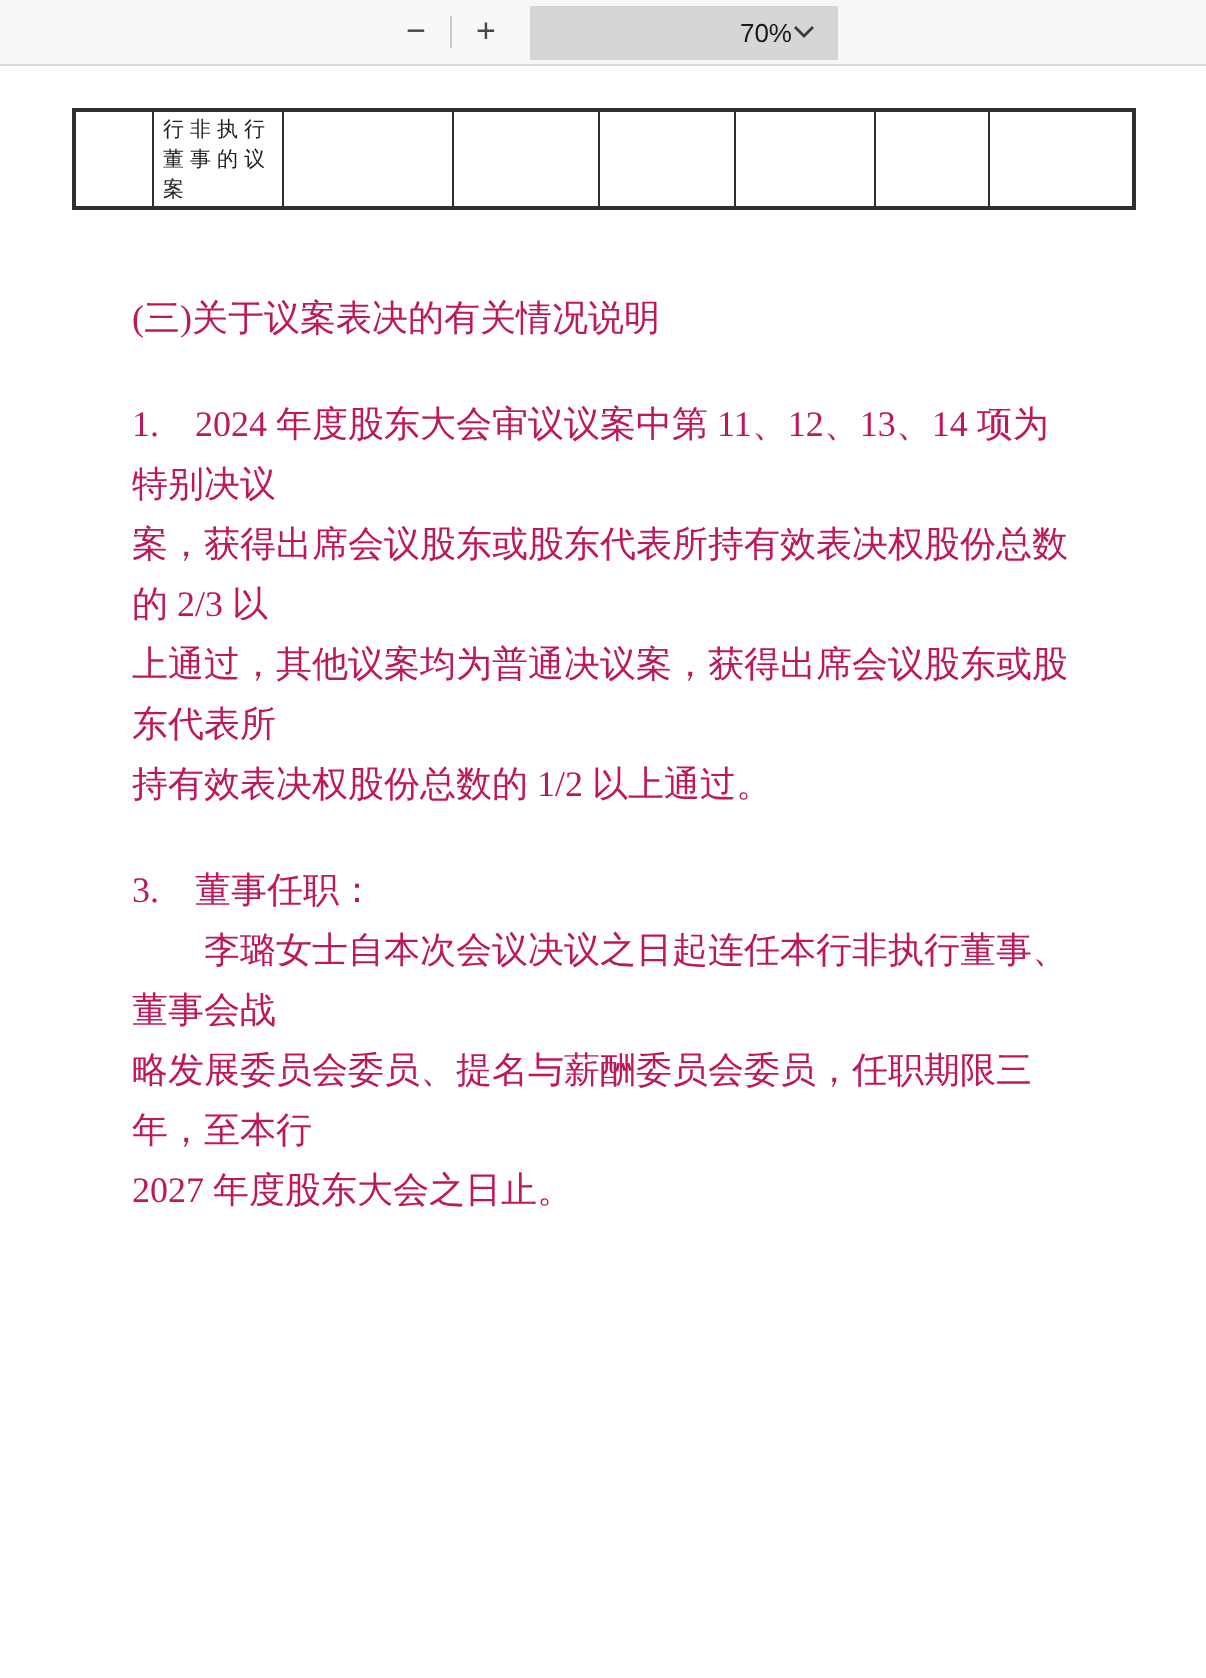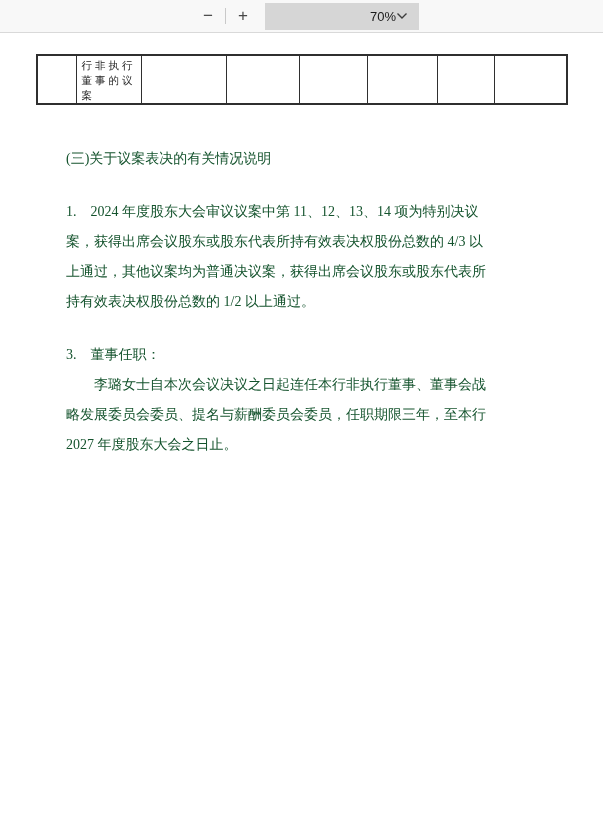--- a/index.html
+++ b/index.html
@@ -81,22 +81,22 @@
     overflow: hidden;
   }
   .w0 { width: 39px; } .w1 { width: 65px; } .w2 { width: 85px; }
   .w3 { width: 73px; } .w4 { width: 68px; } .w5 { width: 70px; }
   .w6 { width: 57px; } .w7 { width: 73px; }
 
   .content {
     position: absolute;
     left: 66px; top: 70px;  
     width: 476px;
-    color: #14532d;
-    font-size: 14px;
+    color: #be185d;
+    font-size: 18px;
     line-height: 30px;
   }
   .heading {
     margin-top: 40px;
     white-space: pre-line;
   }
   .para { white-space: pre-line; }
   .p1 { margin-top: 23px; }
   .p2 { margin-top: 9px; }
   .p3 { margin-top: 23px; }
@@ -137,21 +137,21 @@
       <td class="w6"></td>
       <td class="w7"></td>
     </tr>
   </tbody>
     </table>
 
   <div class="content">
     <div class="heading">(三)关于议案表决的有关情况说明</div>
 
     <div class="para p1">1.　2024 年度股东大会审议议案中第 11、12、13、14 项为特别决议
-案，获得出席会议股东或股东代表所持有效表决权股份总数的 4/3 以
+案，获得出席会议股东或股东代表所持有效表决权股份总数的 2/3 以
 上通过，其他议案均为普通决议案，获得出席会议股东或股东代表所
 持有效表决权股份总数的 1/2 以上通过。</div>
 
 
     <div class="para p3">3.　董事任职：</div>
 
 
     <div class="para p5">　　李璐女士自本次会议决议之日起连任本行非执行董事、董事会战
 略发展委员会委员、提名与薪酬委员会委员，任职期限三年，至本行
 2027 年度股东大会之日止。</div>

